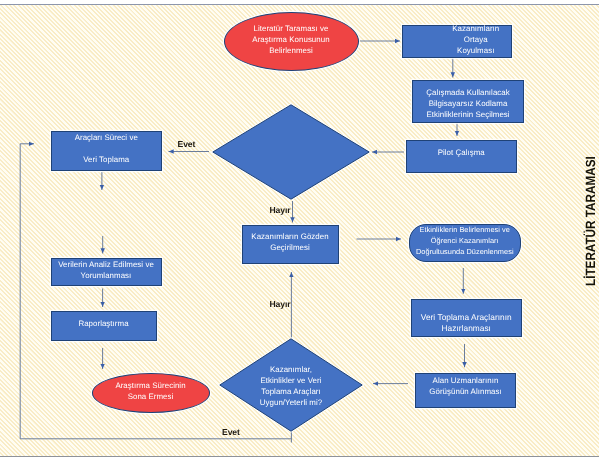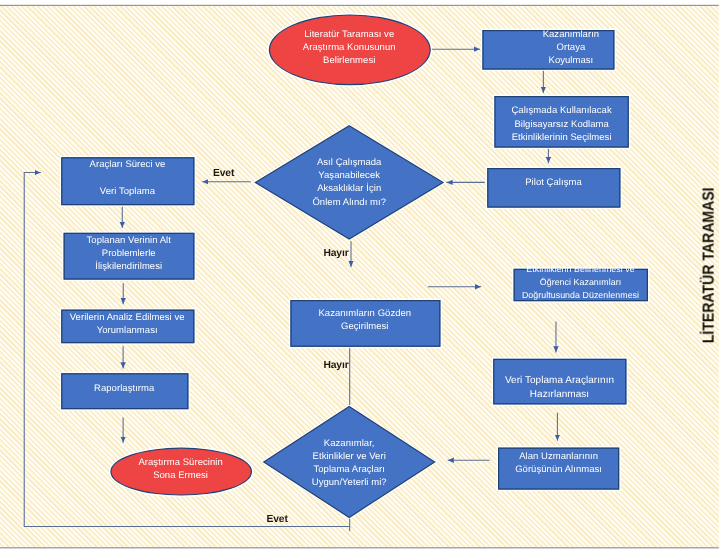--- a/index.html
+++ b/index.html
@@ -112,43 +112,30 @@
     <div>
       <div>Pilot Çalışma</div>
     </div>
   </div>
 
   <div class="node dia" style="left:212px;top:104px;width:158px;height:96px;">
     <svg width="160" height="98" viewBox="-1 -1 160 98" style="left:-1px;top:-1px;">
       <polygon points="79,0.8 157.2,48 79,95.2 0.8,48" fill="none" stroke="rgba(255,255,255,0.85)" stroke-width="2.6"></polygon>
       <polygon points="79,0.8 157.2,48 79,95.2 0.8,48" fill="#4472c4" stroke="#1f4276" stroke-width="1"></polygon>
     </svg>
-    <div class="txt">
-      <div>Asıl Çalışmada</div>
-      <div>Yaşanabilecek</div>
-      <div>Aksaklıklar İçin</div>
-      <div>Önlem Alındı mı?</div>
-    </div>
   </div>
 
   <div class="node rect" style="left:50.5px;top:131px;width:111.5px;height:39.5px;">
     <div>
       <div>Araçları Süreci ve</div>
       <div>&nbsp;</div>
       <div>Veri Toplama</div>
     </div>
   </div>
 
-  <div class="node rect" style="left:52.5px;top:193.5px;width:109.5px;height:39.5px;">
-    <div>
-      <div>Toplanan Verinin Alt</div>
-      <div>Problemlerle</div>
-      <div>İlişkilendirilmesi</div>
-    </div>
-  </div>
 
   <div class="node rect" style="left:50.5px;top:257.5px;width:111px;height:28.5px;">
     <div>
       <div>Verilerin Analiz Edilmesi ve</div>
       <div>Yorumlanması</div>
     </div>
   </div>
 
   <div class="node rect" style="left:50.5px;top:310.5px;width:106px;height:30.5px;text-align:right;">
     <div>
@@ -156,28 +143,28 @@
     </div>
   </div>
 
   <div class="node ell" style="left:45.5px;top:373px;width:118px;height:39.5px;margin-left:46px;">
     <div>
       <div>Araştırma Sürecinin</div>
       <div>Sona Ermesi</div>
     </div>
   </div>
 
-  <div class="node rect" style="left:241.5px;top:224.5px;width:125px;height:39px;margin-top:25px;">
+  <div class="node rect" style="left:241.5px;top:224.5px;width:97px;height:39px;">
     <div>
       <div>Kazanımların Gözden</div>
       <div>Geçirilmesi</div>
     </div>
   </div>
 
-  <div class="node rect" style="left:428px;top:223.5px;width:111.5px;height:27px;font-size:7.35px;">
+  <div class="node rect" style="left:409px;top:223.5px;width:111.5px;height:38px;font-size:7.35px;border-radius:17px;">
     <div>
       <div>Etkinliklerin Belirlenmesi ve</div>
       <div>Öğrenci Kazanımları</div>
       <div>Doğrultusunda Düzenlenmesi</div>
     </div>
   </div>
 
   <div class="node rect" style="left:411px;top:298.5px;width:110.5px;height:38px;font-size:8.3px;align-items:flex-end;padding-top:4px;">
     <div>
       <div>Veri Toplama Araçlarının</div>

